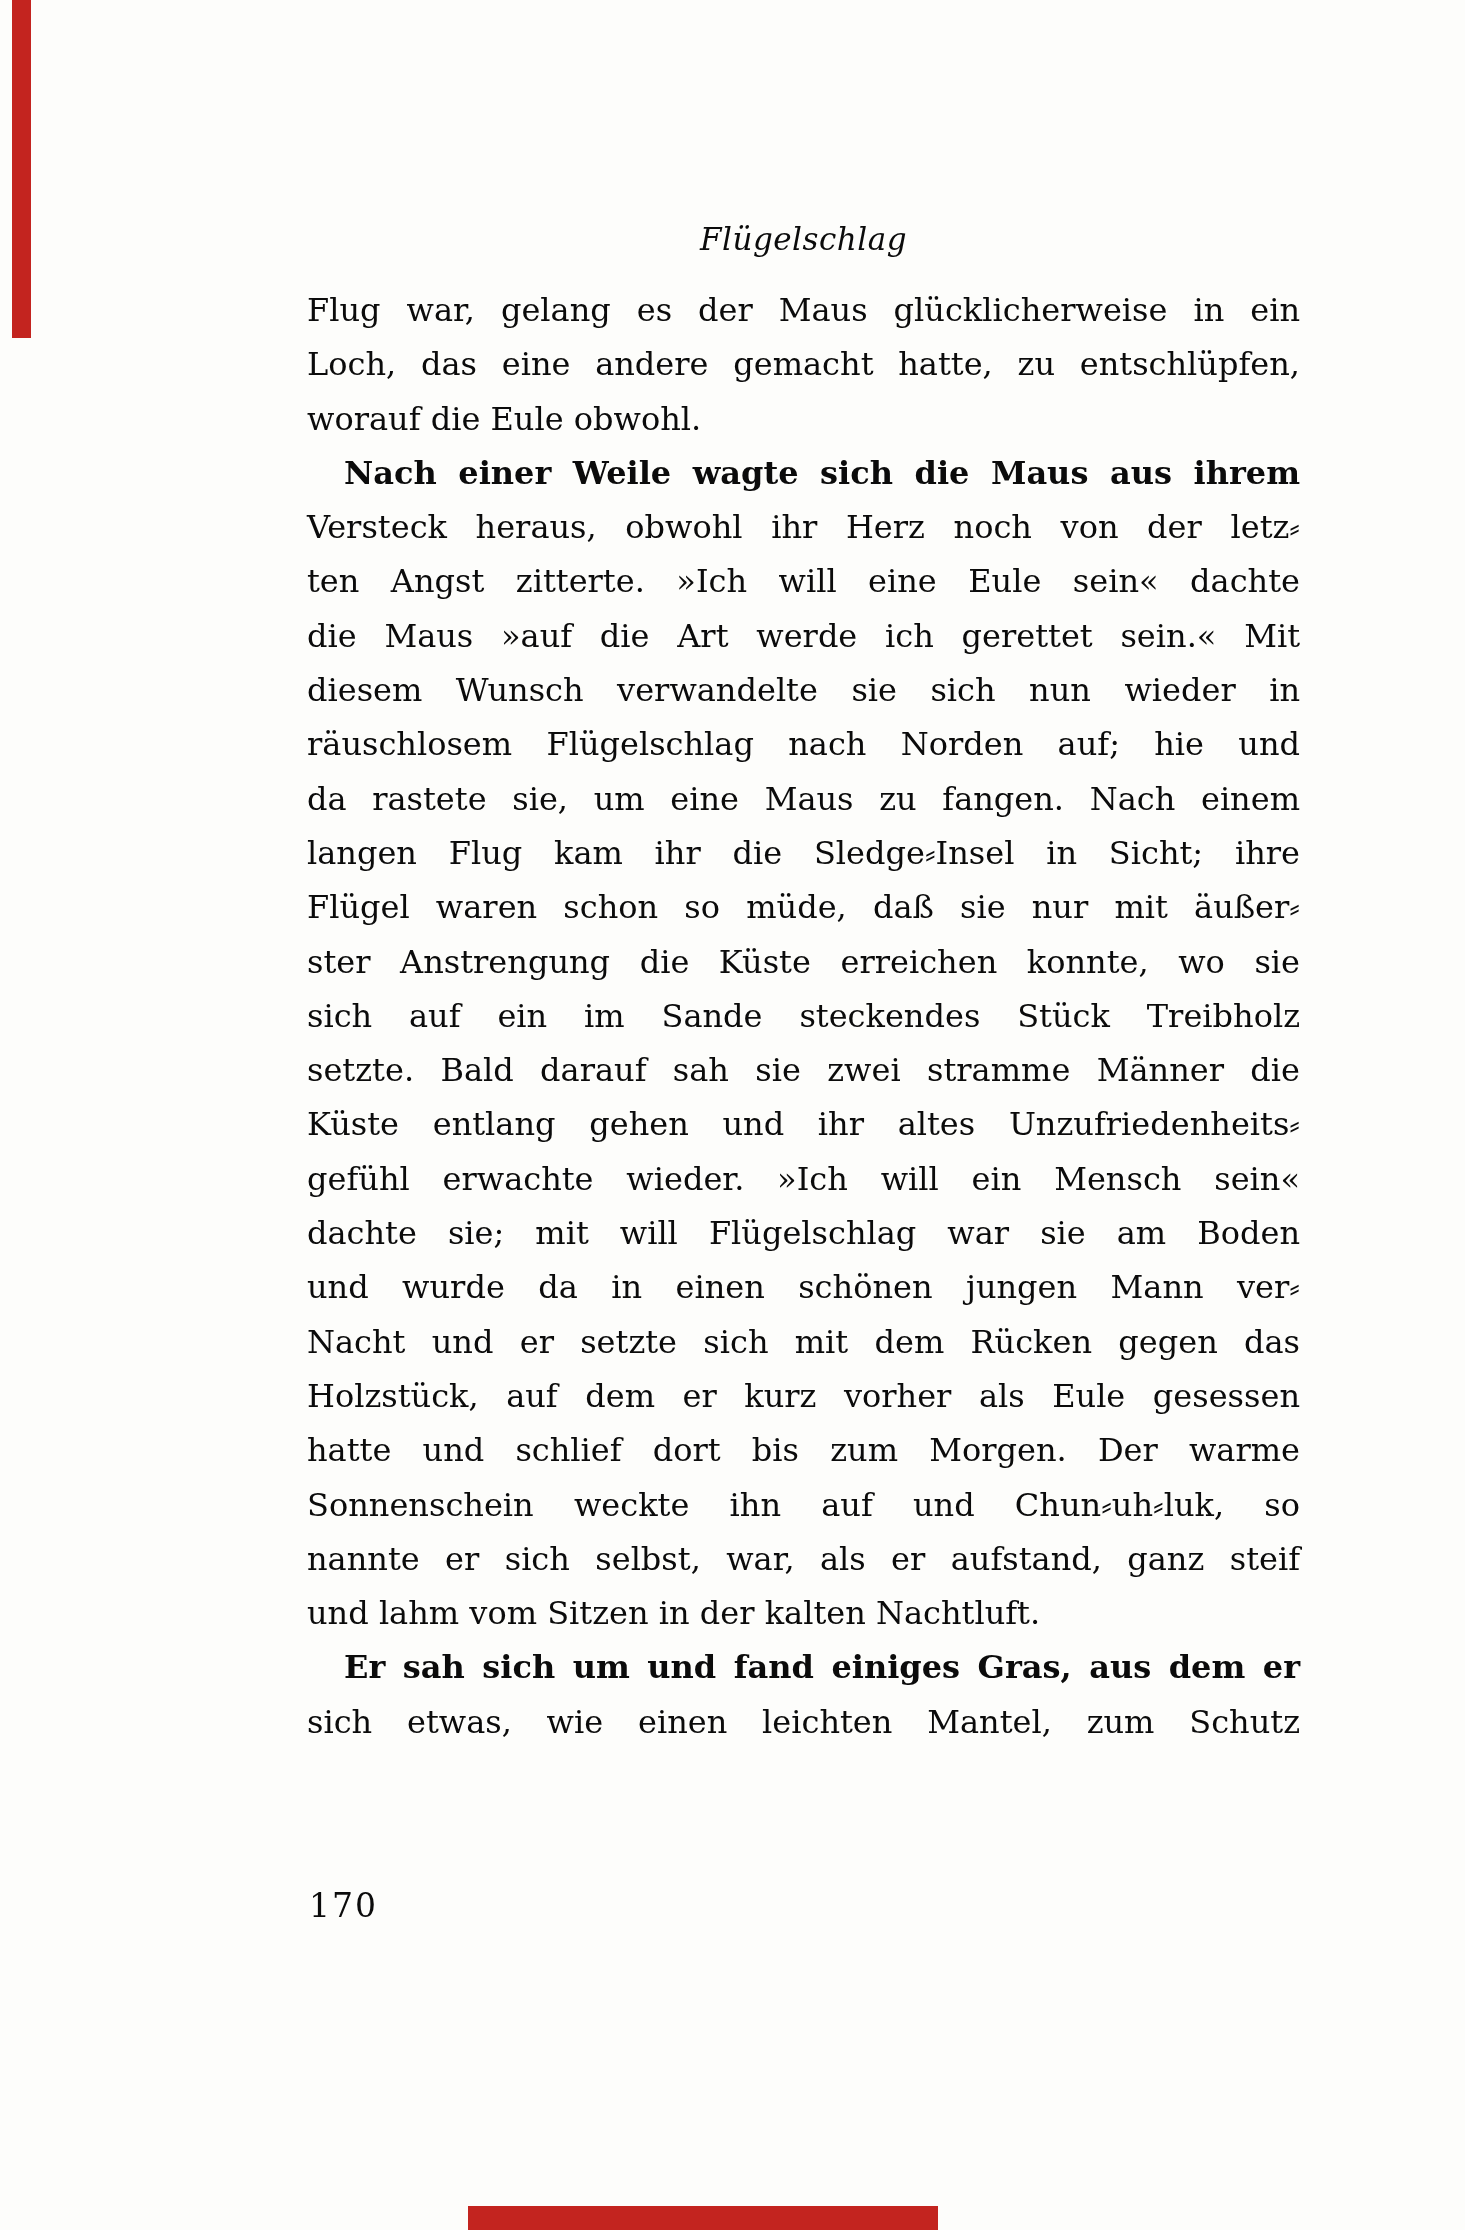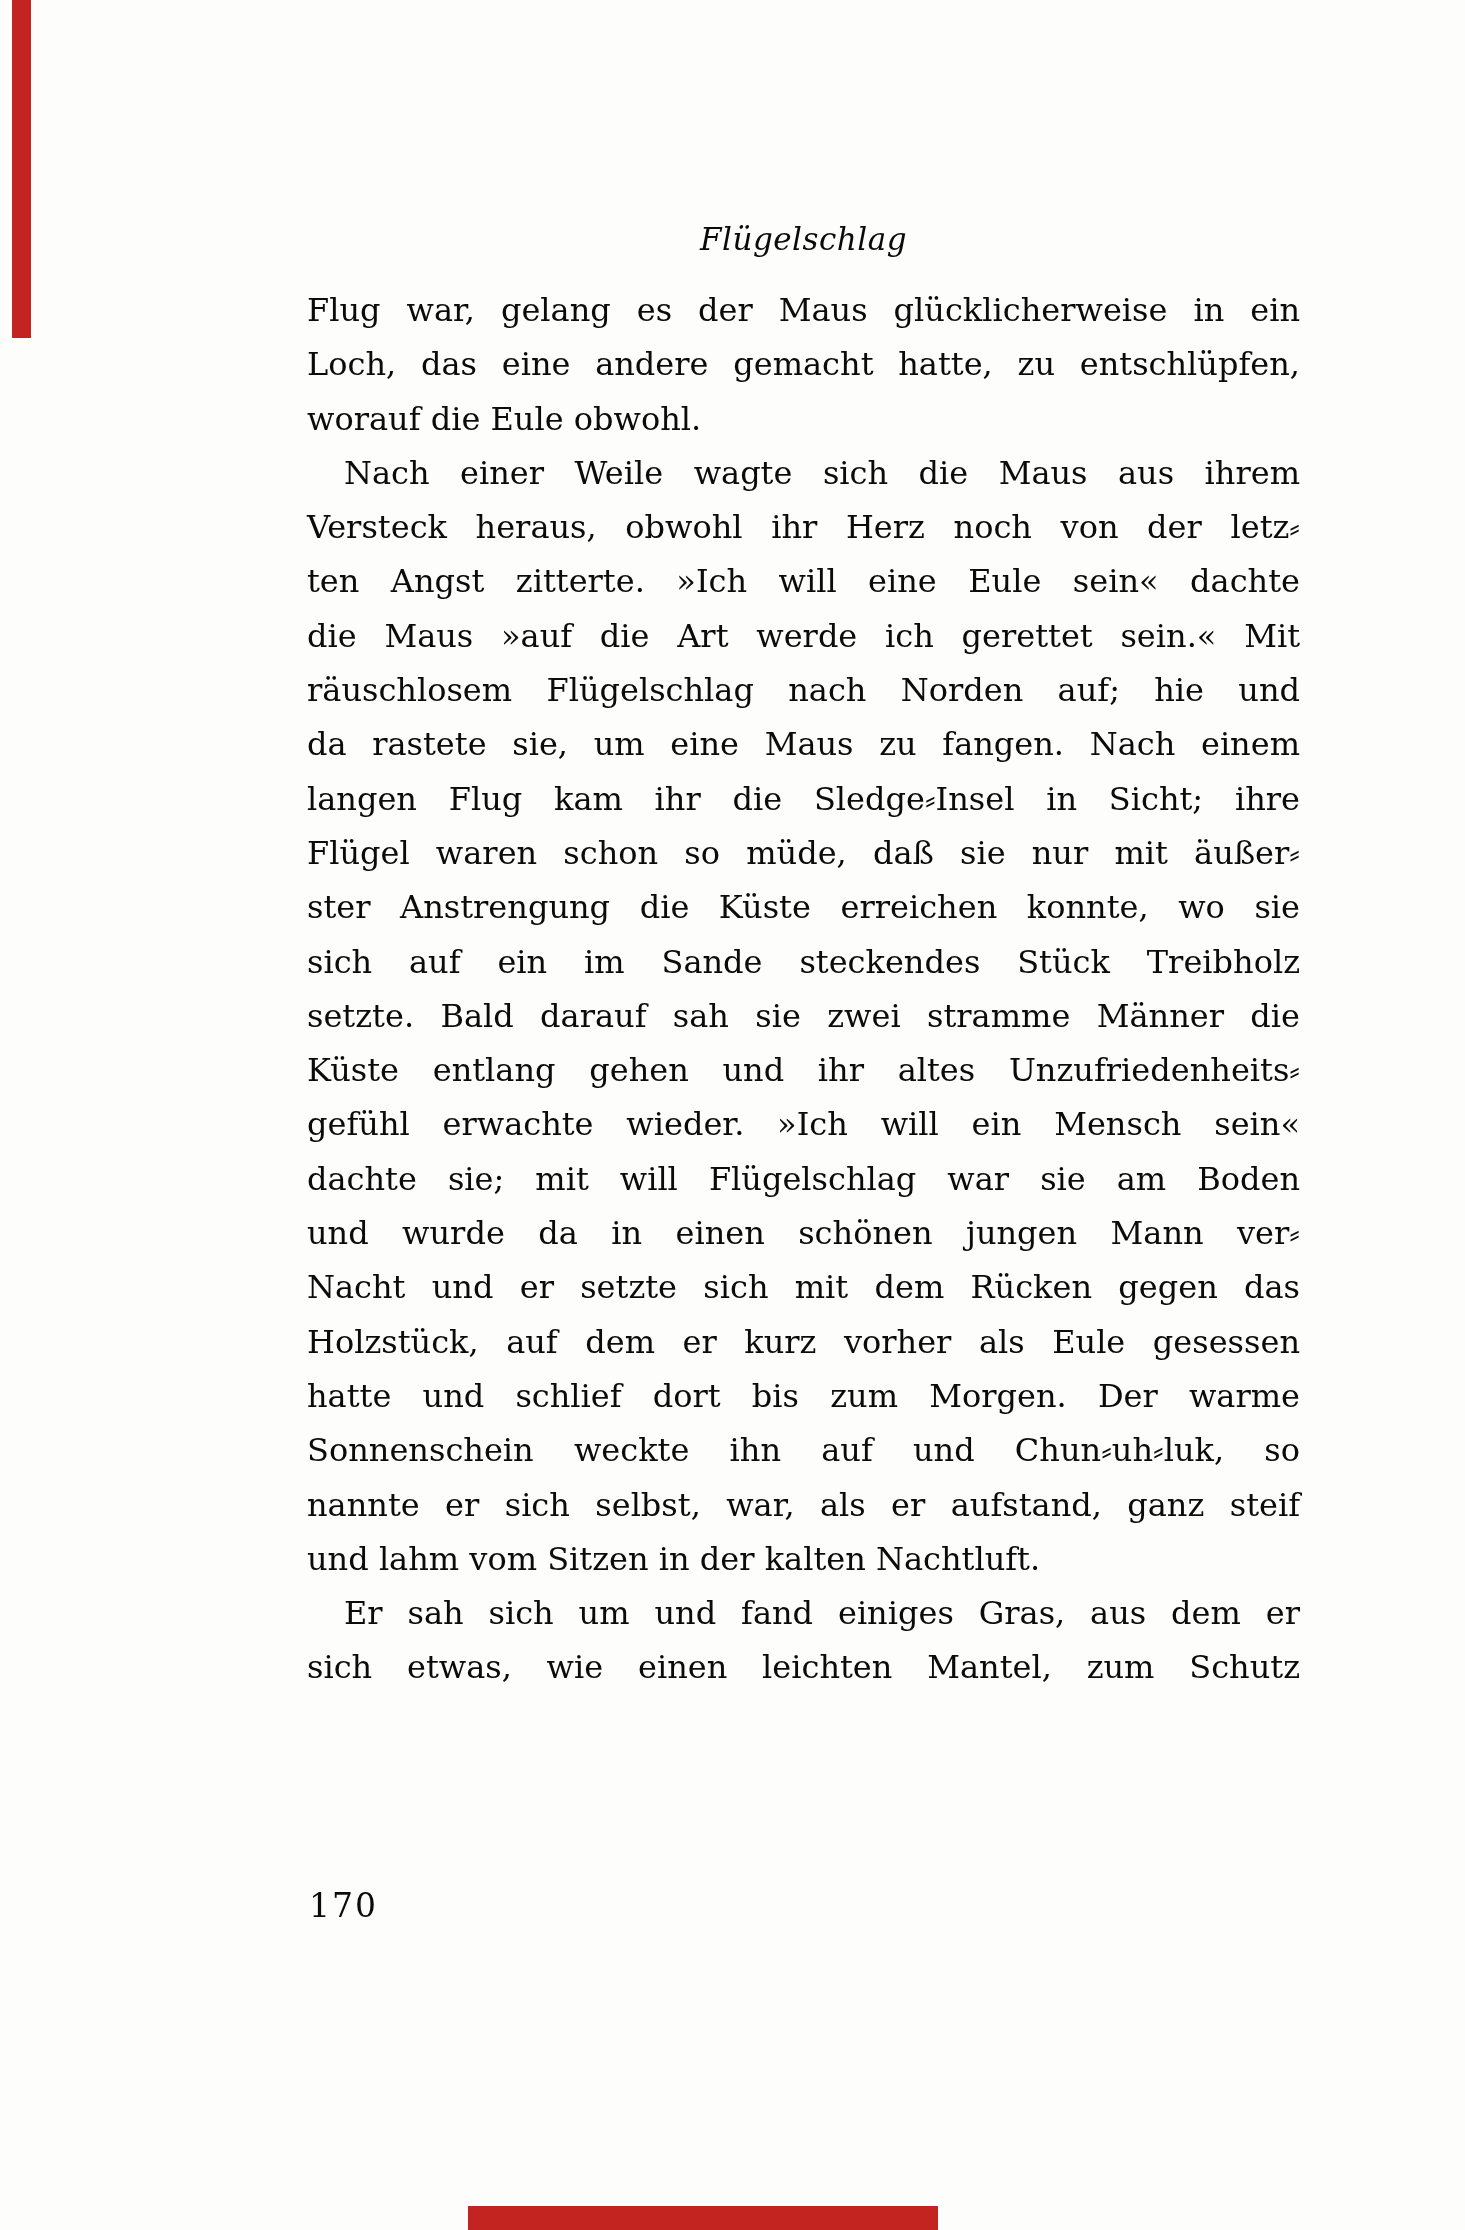--- a/index.html
+++ b/index.html
@@ -59,20 +59,21 @@
     text-align: justify;
     text-align-last: justify;
     white-space: normal;
   }
   .line.no-just {
     text-align: left;
     text-align-last: left;
   }
   .line.indent {
     text-indent: 37px;
+    font-weight: bold;
   }
   .page-number {
     position: absolute;
     left: 309px;
     top: 1886px;
     font-size: 33px;
     letter-spacing: 2px;
   }
 </style>
 </head>
@@ -85,20 +86,21 @@
   <div class="page-header">Flügelschlag</div>
 
   <div class="text-block">
       <div class="line">Flug war, gelang es der Maus glücklicherweise in ein</div>
       <div class="line">Loch, das eine andere gemacht hatte, zu entschlüpfen,</div>
       <div class="line no-just">worauf die Eule obwohl.</div>
       <div class="line indent">Nach einer Weile wagte sich die Maus aus ihrem</div>
       <div class="line">Versteck heraus, obwohl ihr Herz noch von der letz⸗</div>
       <div class="line">ten Angst zitterte. »Ich will eine Eule sein« dachte</div>
       <div class="line">die Maus »auf die Art werde ich gerettet sein.« Mit</div>
+      <div class="line">diesem Wunsch verwandelte sie sich nun wieder in</div>
       <div class="line">räuschlosem Flügelschlag nach Norden auf; hie und</div>
       <div class="line">da rastete sie, um eine Maus zu fangen. Nach einem</div>
       <div class="line">langen Flug kam ihr die Sledge⸗Insel in Sicht; ihre</div>
       <div class="line">Flügel waren schon so müde, daß sie nur mit äußer⸗</div>
       <div class="line">ster Anstrengung die Küste erreichen konnte, wo sie</div>
       <div class="line">sich auf ein im Sande steckendes Stück Treibholz</div>
       <div class="line">setzte. Bald darauf sah sie zwei stramme Männer die</div>
       <div class="line">Küste entlang gehen und ihr altes Unzufriedenheits⸗</div>
       <div class="line">gefühl erwachte wieder. »Ich will ein Mensch sein«</div>
       <div class="line">dachte sie; mit will Flügelschlag war sie am Boden</div>

